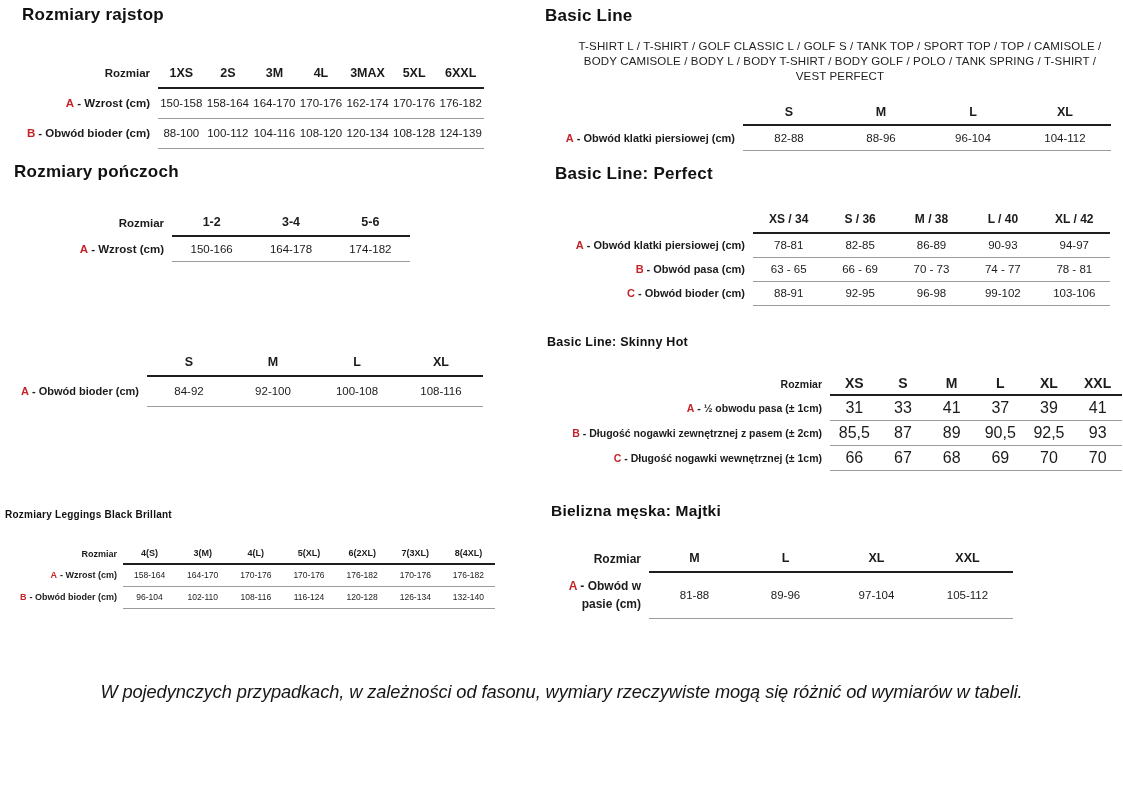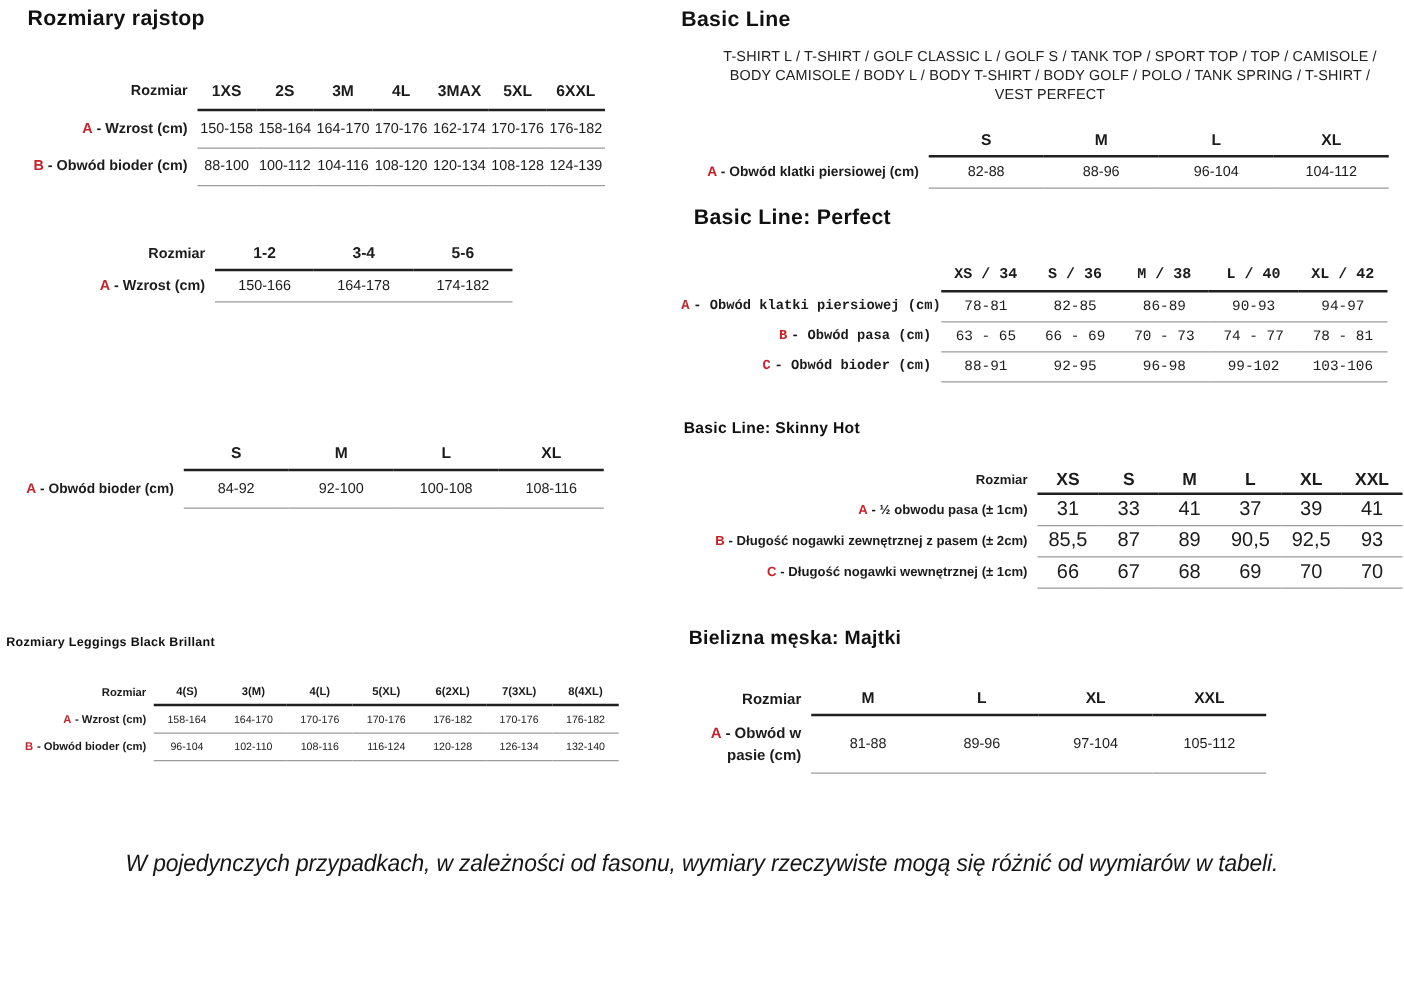--- a/index.html
+++ b/index.html
@@ -54,21 +54,21 @@
 
   
   .sec-basic{left:545px;top:6px;width:570px;}
   .s-basic{width:566px;margin-top:17px;}
   .s-basic .lbl{width:190px;font-size:11px;}
   .s-basic thead tr{height:24px;}
   .s-basic tbody tr{height:26px;}
 
   .sec-perfect{left:545px;top:164px;}
   .sec-perfect .title{margin-left:10px;}
-  .s-perfect{width:565px;margin-top:22px;font-family:Liberation Mono, monospace;}
+  .s-perfect{width:565px;margin-top:22px;}
   .s-perfect .lbl{width:200px;font-size:11px;}
   .s-perfect thead tr{height:27px;}
   .s-perfect tbody tr{height:24px;}
   .s-perfect thead .val{font-size:12px;}
 
   .sec-skinny{left:545px;top:335px;}
   .sec-skinny .title{margin-left:2px;font-size:12.5px;}
   .s-skinny{width:577px;margin-top:23px;}
   .s-skinny .lbl{width:277px;font-size:10.5px;}
   .s-skinny thead tr{height:23px;}
@@ -127,20 +127,21 @@
             <td class="val">104-116</td>
             <td class="val">108-120</td>
             <td class="val">120-134</td>
             <td class="val">108-128</td>
             <td class="val">124-139</td>
           </tr>
         </tbody>
       </table>
     </section>
     <section class="sec sec-ponczoch">
+      <div class="title">Rozmiary pończoch</div>
       <table class="tbl s-ponczoch">
         <thead>
           <tr>
             <th class="lbl">Rozmiar</th>
             <th class="val">1-2</th>
             <th class="val">3-4</th>
             <th class="val">5-6</th>
           </tr>
         </thead>
         <tbody>

